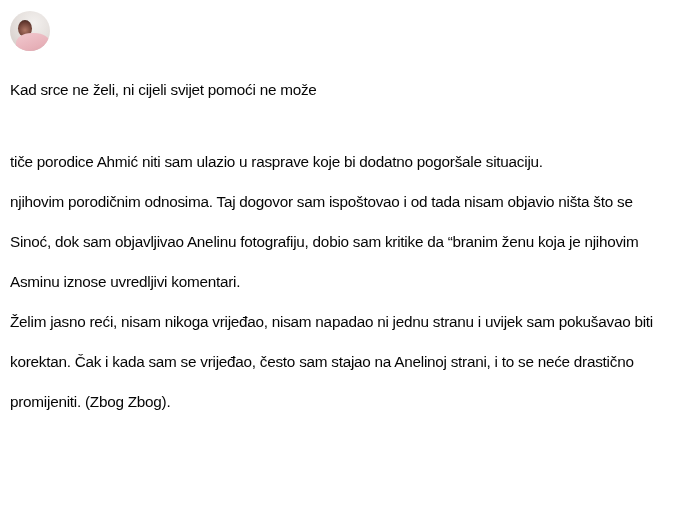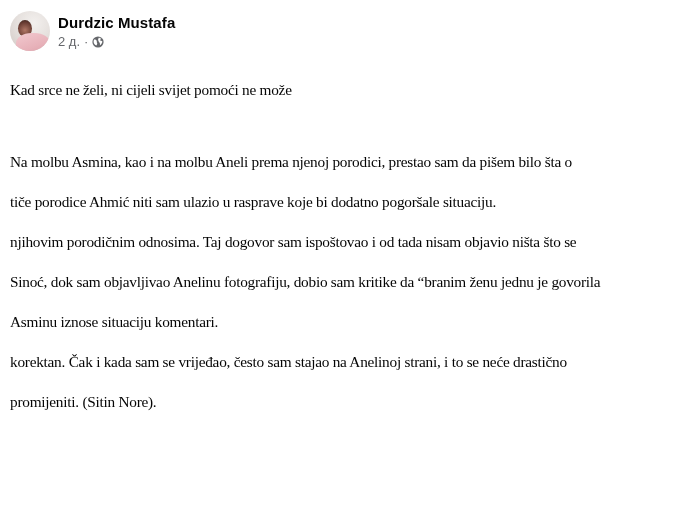--- a/index.html
+++ b/index.html
@@ -92,63 +92,48 @@
       top: 60px;
       width: 660px;
       font-size: 15.3px;
       line-height: 20px;
       color: #050505;
       letter-spacing: -0.25px;
     }
     .para {
       margin: 0 0 12px 0;
       white-space: pre-line;
-      font-family: Liberation Serif, serif;
     }
     .line {
       display: block;
       white-space: nowrap;
     }
   </style>
 </head>
 <body>
 
 <div class="post">
   <div class="post-header">
     <div class="avatar">
       <div class="head"></div>
       <div class="body"></div>
     </div>
-    <div class="header-text">
-      <div class="author-name">Durdzic Mustafa</div>
-      <div class="meta">
-        <span>2 д.</span>
-        <span class="sep">·</span>
-        <span class="globe">
-          <svg width="12" height="12" viewBox="0 0 12 12">
-            <circle cx="6" cy="6" r="5.6" fill="#65676b"></circle>
-            <path d="M2.2 3.6 C3.2 3.2 4 4 4.6 4.6 C5.2 5.2 4.4 6 5 6.8 C5.6 7.6 5 8.6 4.4 9.6 C3 9 1.8 7.6 1.6 6 C1.6 5 1.8 4.2 2.2 3.6 Z" fill="#ffffff"></path>
-            <path d="M7 1.4 C7.6 2.2 8.6 2.4 9.4 2.6 C9 3.4 8.2 3.6 7.8 4.2 C8.6 4.8 9.8 4.6 10.4 5.6 C10.2 7 9.4 8.4 8 9.2 C7.8 8.2 8.2 7.2 7.4 6.6 C6.8 6 6.6 5 6.2 4.2 C6 3.2 6.4 2.2 7 1.4 Z" fill="#ffffff"></path>
-          </svg>
-        </span>
-      </div>
-    </div>
   </div>
 
   <div class="post-body">
     <div class="para">
       <span class="line">Kad srce ne želi, ni cijeli svijet pomoći ne može</span>
     </div>
     <div class="para">
-      <span class="line">Na molbu Asmina, kao i na molbu Aneli prema njenoj porodici, prestao sam da pišem bilo šta o</span>
       <span class="line">tiče porodice Ahmić niti sam ulazio u rasprave koje bi dodatno pogoršale situaciju.</span>
       <span class="line">njihovim porodičnim odnosima. Taj dogovor sam ispoštovao i od tada nisam objavio ništa što se</span>
-      <span class="line">Sinoć, dok sam objavljivao Anelinu fotografiju, dobio sam kritike da “branim ženu jednu je govorila</span>
-      <span class="line">Asminu iznose situaciju komentari.</span>
+      <span class="line">Sinoć, dok sam objavljivao Anelinu fotografiju, dobio sam kritike da “branim ženu koja je njihovim</span>
+      <span class="line">Asminu iznose uvredljivi komentari.</span>
+      <span class="line">Želim jasno reći, nisam nikoga vrijeđao, nisam napadao ni jednu stranu i uvijek sam pokušavao biti</span>
       <span class="line">korektan. Čak i kada sam se vrijeđao, često sam stajao na Anelinoj strani, i to se neće drastično</span>
-      <span class="line">promijeniti. (Sitin Nore).</span>
+      <span class="line">promijeniti. (Zbog Zbog).</span>
       
       
       
     </div>
 
   </div>
 </div>
 
 </body></html>

